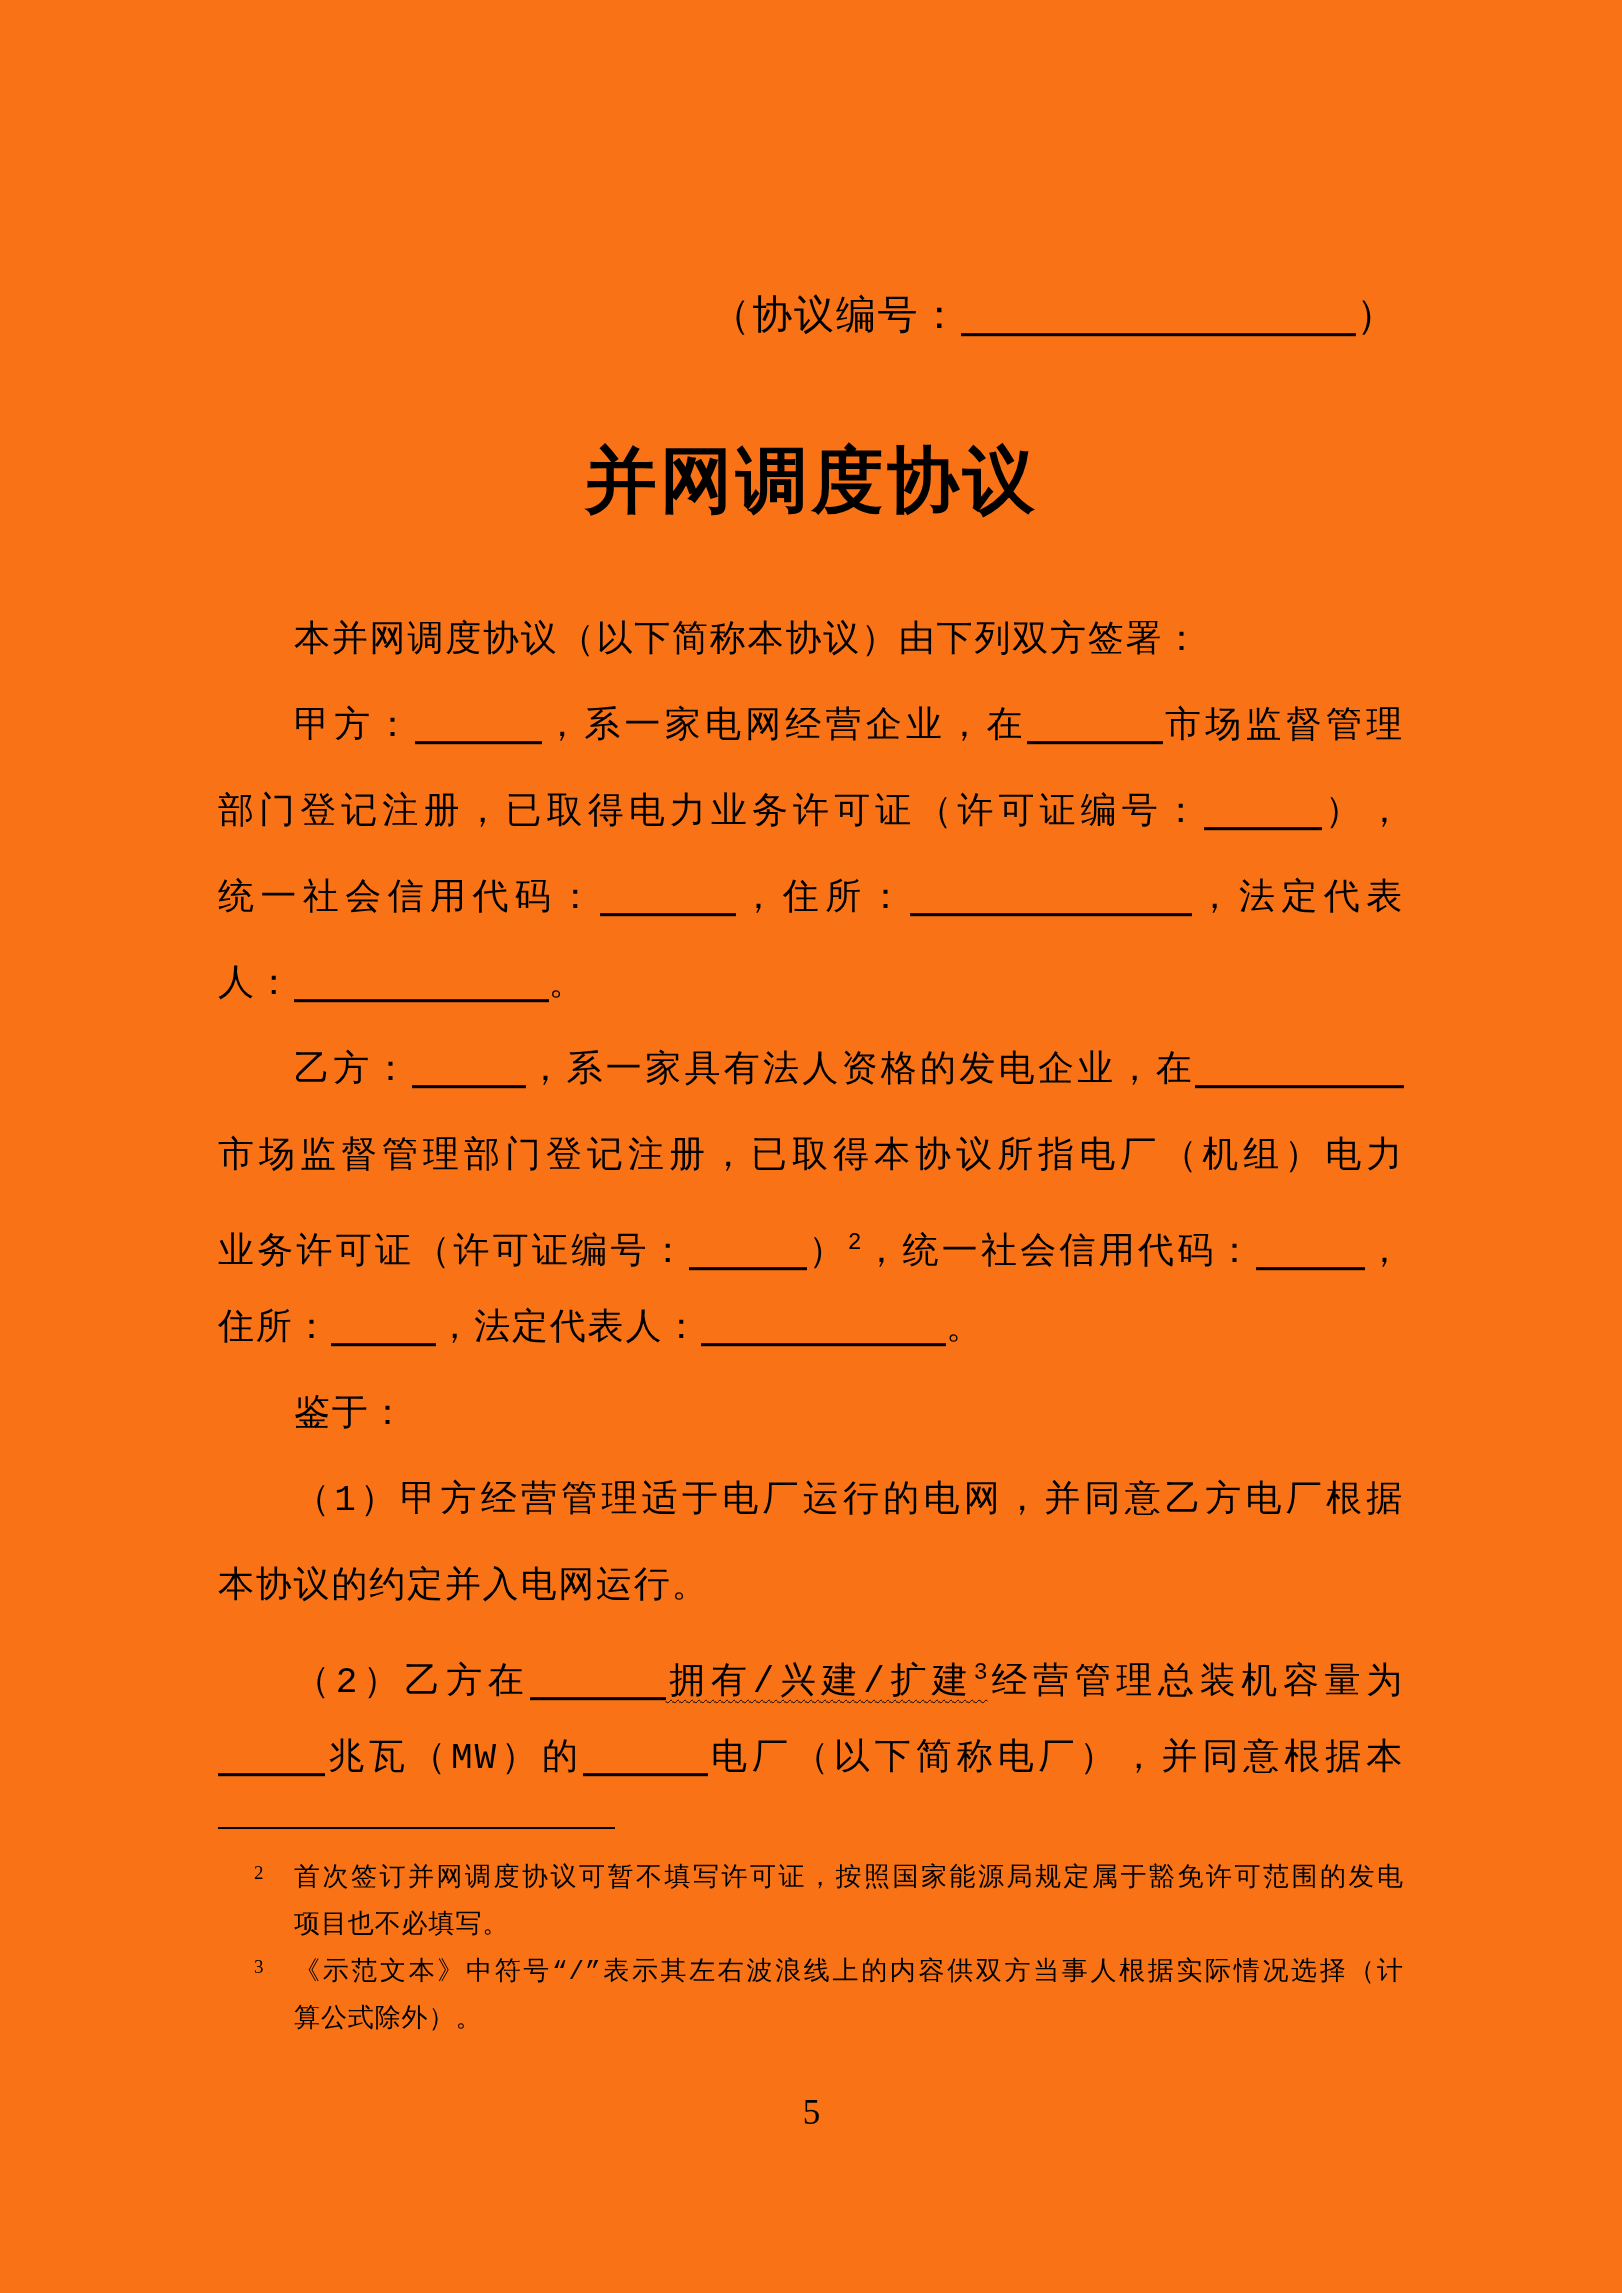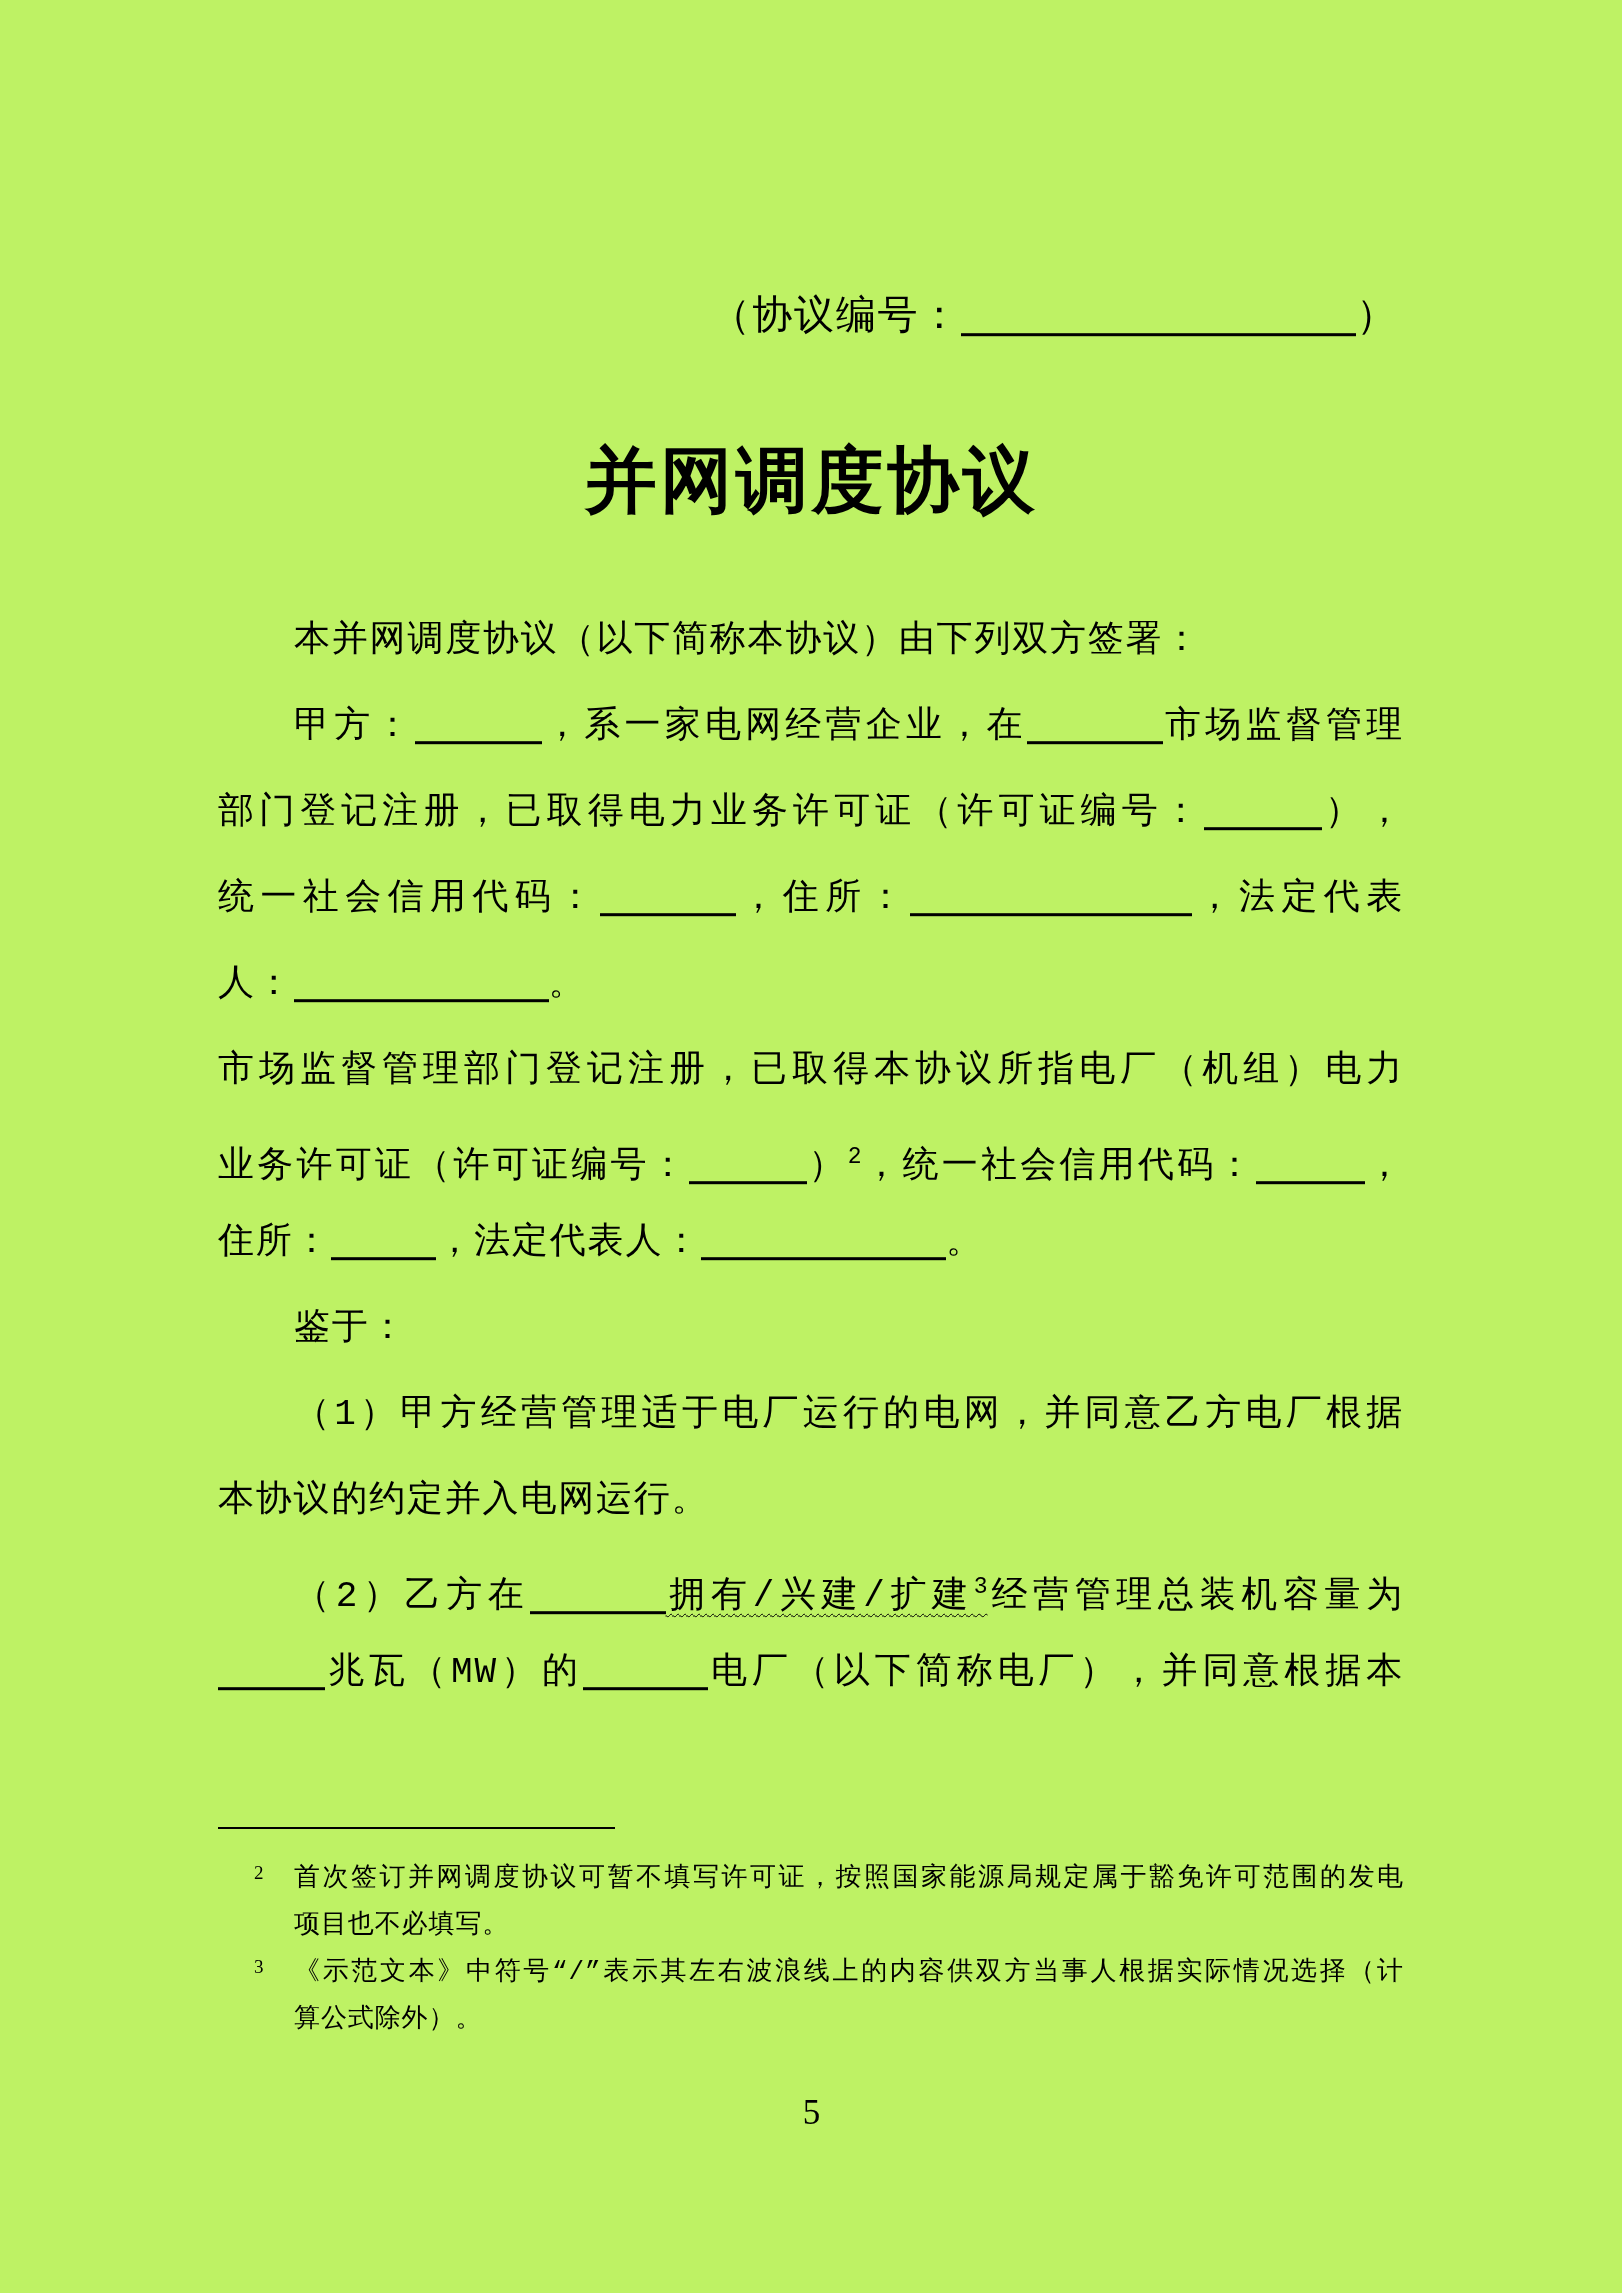--- a/index.html
+++ b/index.html
@@ -1,19 +1,19 @@
 <!DOCTYPE html>
 <html style="font-size:14.5px"><head>
 <meta charset="utf-8">
 <style>
   html,body{margin:0;padding:0;background:#ffffff;}
   .page{
     position:relative;
     width:1623px;height:2294px;
-    background:#bef264;color:#000000;
+    background:#f97316;color:#000000;
     font-family:"Liberation Serif","DejaVu Serif",serif;
     overflow:hidden;
   }
   
   .proto-line{
     position:absolute;top:287px;right:225px;
     font-size:40px;letter-spacing:1.8px;white-space:nowrap;
   }
   
   .doc-title{
@@ -73,20 +73,21 @@
   <div class="proto-line"><span>（协议编号：</span><span class="blank" style="width: 395px;"></span><span>）</span></div>
 
   <div class="doc-title">并网调度协议</div>
 
   <div class="doc-body">
       <div class="line indent"><span>本并网调度协议（以下简称本协议）由下列双方签署：</span></div>
       <div class="line indent just"><span>甲方：</span><span class="blank" style="width: 127px;"></span><span>，系一家电网经营企业，在</span><span class="blank" style="width: 136px;"></span><span>市场监督管理</span></div>
       <div class="line just"><span>部门登记注册，已取得电力业务许可证（许可证编号：</span><span class="blank" style="width: 118px;"></span><span>），</span></div>
       <div class="line just"><span>统一社会信用代码：</span><span class="blank" style="width: 136px;"></span><span>，住所：</span><span class="blank" style="width: 282px;"></span><span>，法定代表</span></div>
       <div class="line"><span>人：</span><span class="blank" style="width: 255px;"></span><span>。</span></div>
+      <div class="line indent just"><span>乙方：</span><span class="blank" style="width: 114px;"></span><span>，系一家具有法人资格的发电企业，在</span><span class="blank" style="width: 209px;"></span></div>
       <div class="line just"><span>市场监督管理部门登记注册，已取得本协议所指电厂（机组）电力</span></div>
       <div class="line just"><span>业务许可证（许可证编号：</span><span class="blank" style="width: 118px;"></span><span>）</span><span class="sup">2</span><span>，统一社会信用代码：</span><span class="blank" style="width: 109px;"></span><span>，</span></div>
       <div class="line"><span>住所：</span><span class="blank" style="width: 105px;"></span><span>，法定代表人：</span><span class="blank" style="width: 245px;"></span><span>。</span></div>
       <div class="line indent"><span>鉴于：</span></div>
       <div class="line indent just"><span>（1）甲方经营管理适于电厂运行的电网，并同意乙方电厂根据</span></div>
       <div class="line"><span>本协议的约定并入电网运行。</span></div>
       <div class="line indent just"><span>（2）乙方在</span><span class="blank" style="width: 136px;"></span><span class="wavy">拥有/兴建/扩建<span class="sup">3</span></span><span>经营管理总装机容量为</span></div>
       <div class="line just"><span class="blank" style="width: 107px;"></span><span>兆瓦（MW）的</span><span class="blank" style="width: 125px;"></span><span>电厂（以下简称电厂），并同意根据本</span></div>
     </div>
 

